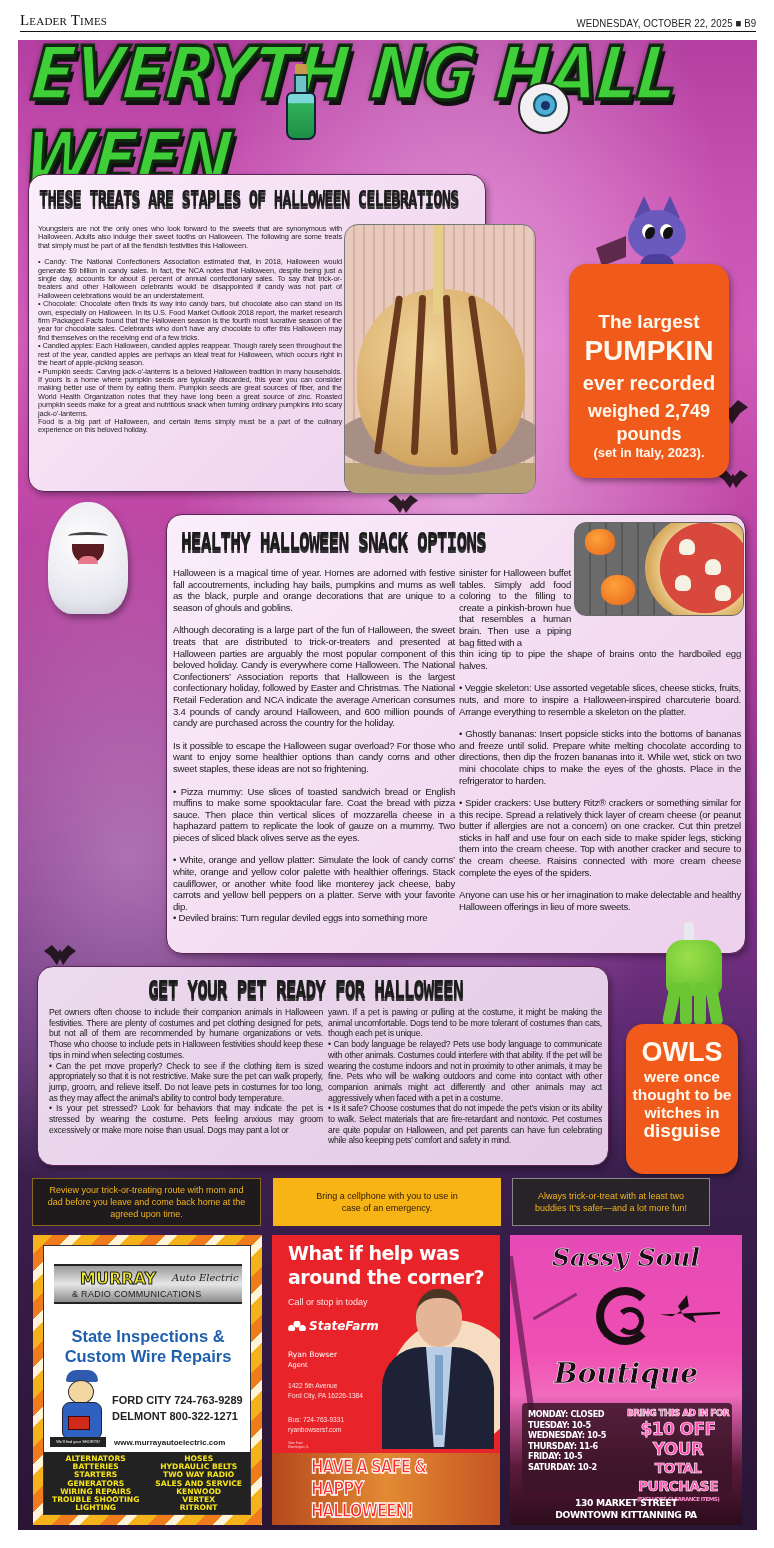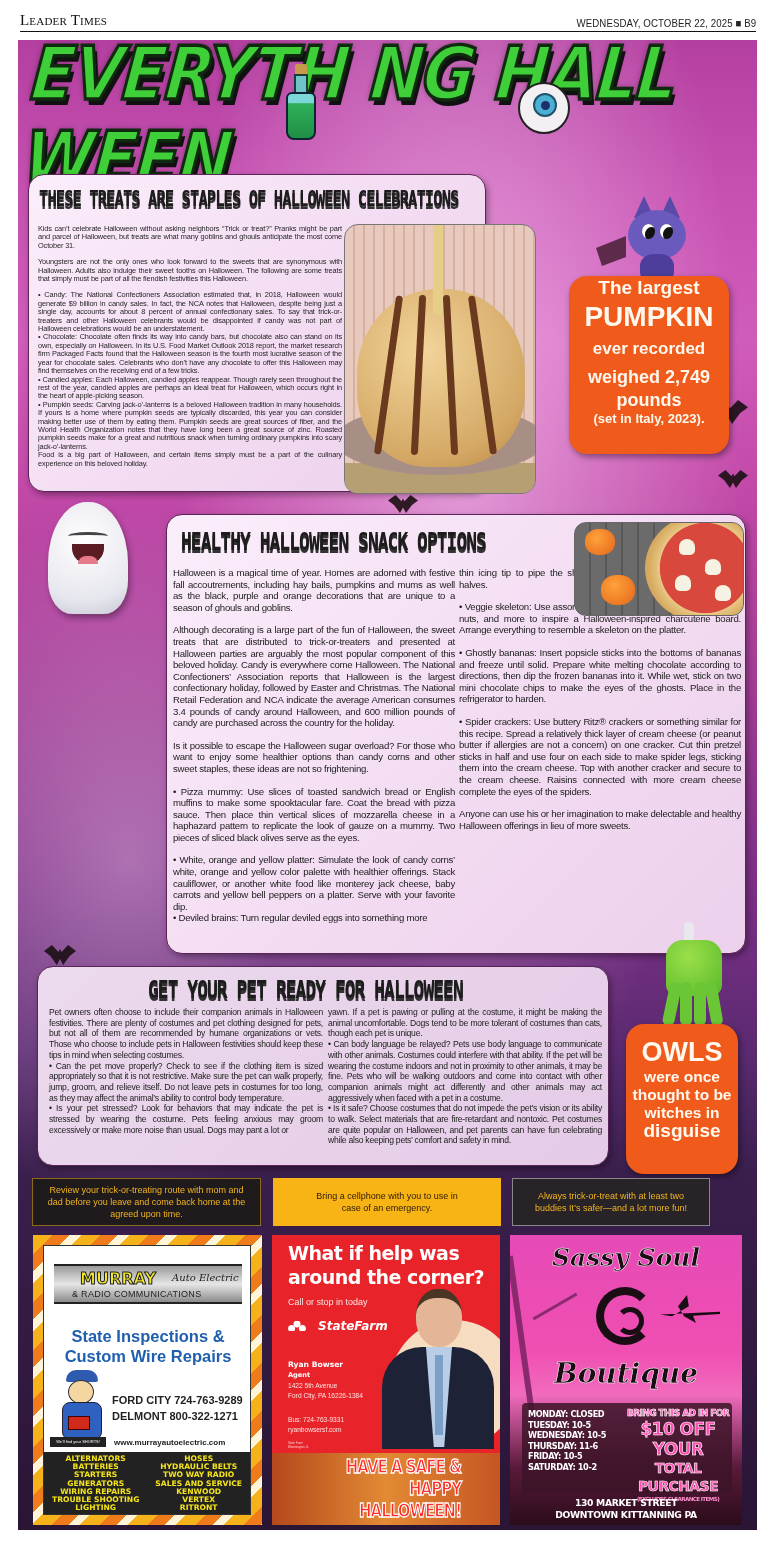--- a/index.html
+++ b/index.html
@@ -77,34 +77,34 @@
 .mechanic .suit{position:absolute;left:4px;top:32px;width:40px;height:38px;background:#2f61c0;border-radius:8px;border:1px solid #223}
 .mechanic .box{position:absolute;left:10px;top:46px;width:22px;height:14px;background:#d12a1a;border:1px solid #400}
 .murray-phones{position:absolute;left:68px;top:146px;font-family:"Liberation Sans",sans-serif;font-weight:bold;font-size:11px;line-height:16px;color:#222}
 .murray-web{position:absolute;left:70px;top:192px;font-family:"Liberation Sans",sans-serif;font-weight:bold;font-size:8px;color:#222}
 .murray-tag{position:absolute;left:6px;top:191px;width:56px;height:10px;background:#222;color:#fff;font-size:4px;line-height:10px;text-align:center}
 .murray-list{position:absolute;left:0;top:206px;width:206px;height:62px;background:#222;display:flex;justify-content:space-around;padding-top:3px}
 .murray-list ul{list-style:none;text-align:center;font-family:"DejaVu Sans",sans-serif;font-weight:bold;font-size:7.6px;line-height:8.2px;color:#f6e41a}
 .ad-sf{left:254px;width:228px;background:#e8242a}
 .sf-headline{position:absolute;left:16px;top:6px;font-family:"DejaVu Sans",sans-serif;font-weight:bold;font-size:19px;line-height:24px;color:#fff;letter-spacing:-.5px}
 .sf-call{position:absolute;left:16px;top:62px;font-size:9px;color:#fde3e3}
-.sf-logo{position:absolute;left:16px;top:84px;font-family:"DejaVu Sans",sans-serif;font-weight:bold;font-style:italic;font-size:12px;color:#fff;display:flex;align-items:center;gap:12px}
+.sf-logo{position:absolute;left:16px;top:84px;font-family:"DejaVu Sans",sans-serif;font-weight:bold;font-style:italic;font-size:12px;color:#fff;display:flex;align-items:center;gap:3px}
 .sf-logo .ovals{display:inline-block;width:18px;height:10px;background:radial-gradient(circle at 50% 30%,#fff 3px,transparent 4px),radial-gradient(circle at 20% 75%,#fff 3px,transparent 4px),radial-gradient(circle at 80% 75%,#fff 3px,transparent 4px)}
-.sf-agent{position:absolute;left:16px;top:124px;font-family:"DejaVu Sans",sans-serif;font-weight:bold;font-size:7.6px;line-height:11px;color:#fff}
+.sf-agent{position:absolute;left:16px;top:114px;font-family:"DejaVu Sans",sans-serif;font-weight:normal;font-size:7.6px;line-height:11px;color:#fff}
 .sf-agent .role{font-size:6.6px}
 .sf-addr{position:absolute;left:16px;top:146px;font-size:6.6px;line-height:10px;color:#ffe0e0}
 .sf-contact{position:absolute;left:16px;top:180px;font-size:6.6px;line-height:10px;color:#ffe0e0}
 .sf-fine{position:absolute;left:16px;top:206px;font-size:3px;line-height:4px;color:#ffc8c8}
 .sf-circle{position:absolute;left:118px;top:85px;width:128px;height:128px;border-radius:50%;background:#f6dcc0}
 .sf-person{position:absolute;left:110px;top:54px;width:112px;height:160px}
 .sf-person .head{position:absolute;left:34px;top:0;width:46px;height:58px;border-radius:45% 45% 48% 48%;background:#e5b597;border-top:9px solid #4b3626}
 .sf-person .suit{position:absolute;left:0;top:58px;width:112px;height:102px;background:#1d2236;border-radius:40px 40px 0 0}
 .sf-person .shirt{position:absolute;left:44px;top:58px;width:26px;height:100px;background:#b9cde6;clip-path:polygon(0 0,100% 0,70% 100%,30% 100%)}
 .sf-person .tie{position:absolute;left:53px;top:66px;width:8px;height:80px;background:#7aa0c8}
-.sf-footer{position:absolute;left:0;top:218px;width:228px;height:72px;background:linear-gradient(90deg,#b5481c,#e28a34,#c65522);display:flex;align-items:center;justify-content:center;text-align:right}
+.sf-footer{position:absolute;left:0;top:218px;width:228px;height:72px;background:linear-gradient(90deg,#b5481c,#e28a34,#c65522);display:flex;align-items:center;justify-content:center;text-align:left}
 .sf-footer span{font-family:"DejaVu Sans",sans-serif;font-weight:bold;font-size:15px;line-height:17px;color:#ff2c2c;-webkit-text-stroke:1px #fff;letter-spacing:-1px;transform:scaleY(1.3)}
 .ad-sassy{left:492px;width:232px;background:linear-gradient(180deg,#e64ab6 0%,#f04fb2 40%,#f16bbd 55%,#5a1a3a 80%,#2b0c1b 100%)}
 .sassy-title{position:absolute;left:0;width:100%;text-align:center;font-family:"DejaVu Serif",serif;font-style:italic;font-weight:bold;color:#1a0d14;-webkit-text-stroke:.5px #fff}
 .sassy-swirl{position:absolute;left:86px;top:52px;width:58px;height:58px;border-radius:50%;border:8px solid #1a0d14;border-right-color:transparent}
 .sassy-swirl::after{content:"";position:absolute;left:12px;top:12px;width:18px;height:18px;border-radius:50%;border:5px solid #1a0d14;border-left-color:transparent}
 .sassy-box{position:absolute;left:12px;top:168px;width:210px;height:90px;background:rgba(60,20,40,.85);border-radius:4px}
 .sassy-hours{position:absolute;left:6px;top:6px;font-family:"DejaVu Sans",sans-serif;font-weight:bold;font-size:8.2px;line-height:10.6px;color:#fff;letter-spacing:-.4px}
 .sassy-promo{position:absolute;left:104px;top:4px;width:104px;text-align:center;font-family:"DejaVu Sans",sans-serif;font-weight:bold;color:#ff4cb0;-webkit-text-stroke:.6px #fff;letter-spacing:-.6px}
 .sassy-promo .l1{font-size:9px;line-height:12px}
 .sassy-promo .l2{font-size:17px;line-height:20px}
@@ -148,21 +148,20 @@
   </div>
   <div class="eyeball">
     <div class="iris">
         <div class="pupil"></div>
       </div>
   </div>
 
   <div class="card" style="left:10px;top:134px;width:458px;height:318px">
     <div class="headline" style="position:absolute;left:10px;top:12px;font-size:15.6px">THESE TREATS ARE STAPLES OF HALLOWEEN CELEBRATIONS</div>
     <div class="body-sm" style="position:absolute;left:9px;top:50px;width:304px">
-      <p>Kids can’t celebrate Halloween without asking neighbors “Trick or treat?” Pranks might be part and parcel of Halloween, but treats are what many goblins and ghouls anticipate the most come October 31.</p>
       <p>Youngsters are not the only ones who look forward to the sweets that are synonymous with Halloween. Adults also indulge their sweet tooths on Halloween. The following are some treats that simply must be part of all the fiendish festivities this Halloween.</p>
       <p class="tight">• Candy: The National Confectioners Association estimated that, in 2018, Halloween would generate $9 billion in candy sales. In fact, the NCA notes that Halloween, despite being just a single day, accounts for about 8 percent of annual confectionary sales. To say that trick-or-treaters and other Halloween celebrants would be disappointed if candy was not part of Halloween celebrations would be an understatement.</p>
       <p class="tight">• Chocolate: Chocolate often finds its way into candy bars, but chocolate also can stand on its own, especially on Halloween. In its U.S. Food Market Outlook 2018 report, the market research firm Packaged Facts found that the Halloween season is the fourth most lucrative season of the year for chocolate sales. Celebrants who don’t have any chocolate to offer this Halloween may find themselves on the receiving end of a few tricks.</p>
       <p class="tight">• Candied apples: Each Halloween, candied apples reappear. Though rarely seen throughout the rest of the year, candied apples are perhaps an ideal treat for Halloween, which occurs right in the heart of apple-picking season.</p>
       <p class="tight">• Pumpkin seeds: Carving jack-o’-lanterns is a beloved Halloween tradition in many households. If yours is a home where pumpkin seeds are typically discarded, this year you can consider making better use of them by eating them. Pumpkin seeds are great sources of fiber, and the World Health Organization notes that they have long been a great source of zinc. Roasted pumpkin seeds make for a great and nutritious snack when turning ordinary pumpkins into scary jack-o’-lanterns.</p>
       <p class="tight">Food is a big part of Halloween, and certain items simply must be a part of the culinary experience on this beloved holiday.</p>
     </div>
   </div>
   <div class="apple-photo" style="left:326px;top:184px">
     <div class="mat"></div>
@@ -178,24 +177,24 @@
   <div class="bat" style="left:604px;top:156px">
     <div class="wing"></div>
       <div class="ear1"></div>
       <div class="ear2"></div>
       <div class="head"></div>
       <div class="eyeL"></div>
       <div class="eyeR"></div>
       <div class="bod"></div>
   </div>
 
-  <div class="fact-orange" style="left:551px;top:236px;width:160px;height:178px;">
+  <div class="fact-orange" style="left:551px;top:224px;width:160px;height:214px;padding-top:46px">
     <div style="font-size:19px;line-height:24px">The largest</div>
     <div style="font-size:28px;line-height:34px">PUMPKIN</div>
-    <div style="font-size:17px;line-height:30px">ever recorded</div>
+    <div style="font-size:20px;line-height:30px">ever recorded</div>
     <div style="font-size:18px;line-height:26px">weighed 2,749</div>
     <div style="font-size:18px;line-height:20px">pounds</div>
     <div style="font-size:13px;line-height:18px">(set in Italy, 2023).</div>
   </div>
 
   <div class="ghost">
     <div class="eyes"></div>
       <div class="mouth">
         <div class="tongue"></div>
       </div>
@@ -205,20 +204,21 @@
     <div class="headline" style="position:absolute;left:14px;top:12px;font-size:18px">HEALTHY HALLOWEEN SNACK OPTIONS</div>
     <div class="body-md" style="position:absolute;left:6px;top:52px;width:282px">
       <p>Halloween is a magical time of year. Homes are adorned with festive fall accoutrements, including hay bails, pumpkins and mums as well as the black, purple and orange decorations that are unique to a season of ghouls and goblins.</p>
       <p>Although decorating is a large part of the fun of Halloween, the sweet treats that are distributed to trick-or-treaters and presented at Halloween parties are arguably the most popular component of this beloved holiday. Candy is everywhere come Halloween. The National Confectioners’ Association reports that Halloween is the largest confectionary holiday, followed by Easter and Christmas. The National Retail Federation and NCA indicate the average American consumes 3.4 pounds of candy around Halloween, and 600 million pounds of candy are purchased across the country for the holiday.</p>
       <p>Is it possible to escape the Halloween sugar overload? For those who want to enjoy some healthier options than candy corns and other sweet staples, these ideas are not so frightening.</p>
       <p>• Pizza mummy: Use slices of toasted sandwich bread or English muffins to make some spooktacular fare. Coat the bread with pizza sauce. Then place thin vertical slices of mozzarella cheese in a haphazard pattern to replicate the look of gauze on a mummy. Two pieces of sliced black olives serve as the eyes.</p>
       <p class="tight">• White, orange and yellow platter: Simulate the look of candy corns’ white, orange and yellow color palette with healthier offerings. Stack cauliflower, or another white food like monterey jack cheese, baby carrots and yellow bell peppers on a platter. Serve with your favorite dip.</p>
       <p class="tight">• Deviled brains: Turn regular deviled eggs into something more</p>
     </div>
     <div class="body-md" style="position:absolute;left:292px;top:52px;width:282px">
+      <p class="tight" style="width:112px">sinister for Halloween buffet tables. Simply add food coloring to the filling to create a pinkish-brown hue that resembles a human brain. Then use a piping bag fitted with a</p>
       <p>thin icing tip to pipe the shape of brains onto the hardboiled egg halves.</p>
       <p>• Veggie skeleton: Use assorted vegetable slices, cheese sticks, fruits, nuts, and more to inspire a Halloween-inspired charcuterie board. Arrange everything to resemble a skeleton on the platter.</p>
       <p>• Ghostly bananas: Insert popsicle sticks into the bottoms of bananas and freeze until solid. Prepare white melting chocolate according to directions, then dip the frozen bananas into it. While wet, stick on two mini chocolate chips to make the eyes of the ghosts. Place in the refrigerator to harden.</p>
       <p>• Spider crackers: Use buttery Ritz® crackers or something similar for this recipe. Spread a relatively thick layer of cream cheese (or peanut butter if allergies are not a concern) on one cracker. Cut thin pretzel sticks in half and use four on each side to make spider legs, sticking them into the cream cheese. Top with another cracker and secure to the cream cheese. Raisins connected with more cream cheese complete the eyes of the spiders.</p>
       <p class="tight">Anyone can use his or her imagination to make delectable and healthy Halloween offerings in lieu of more sweets.</p>
     </div>
   </div>
   <div class="food-photo">
     <div class="pump1"></div>
       <div class="pump2"></div>

